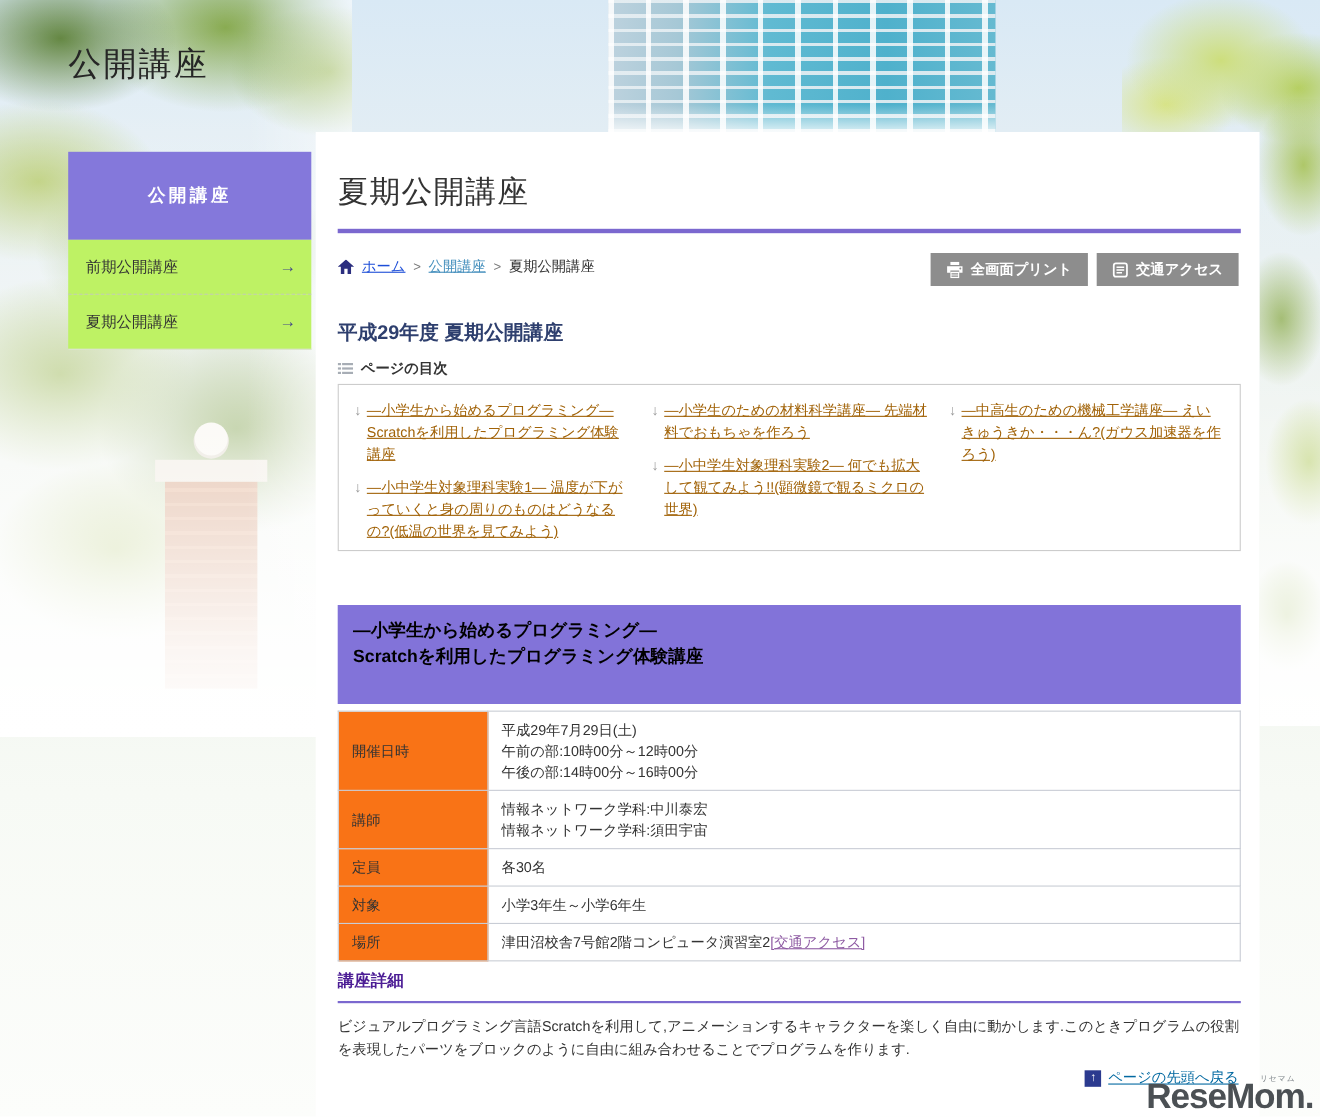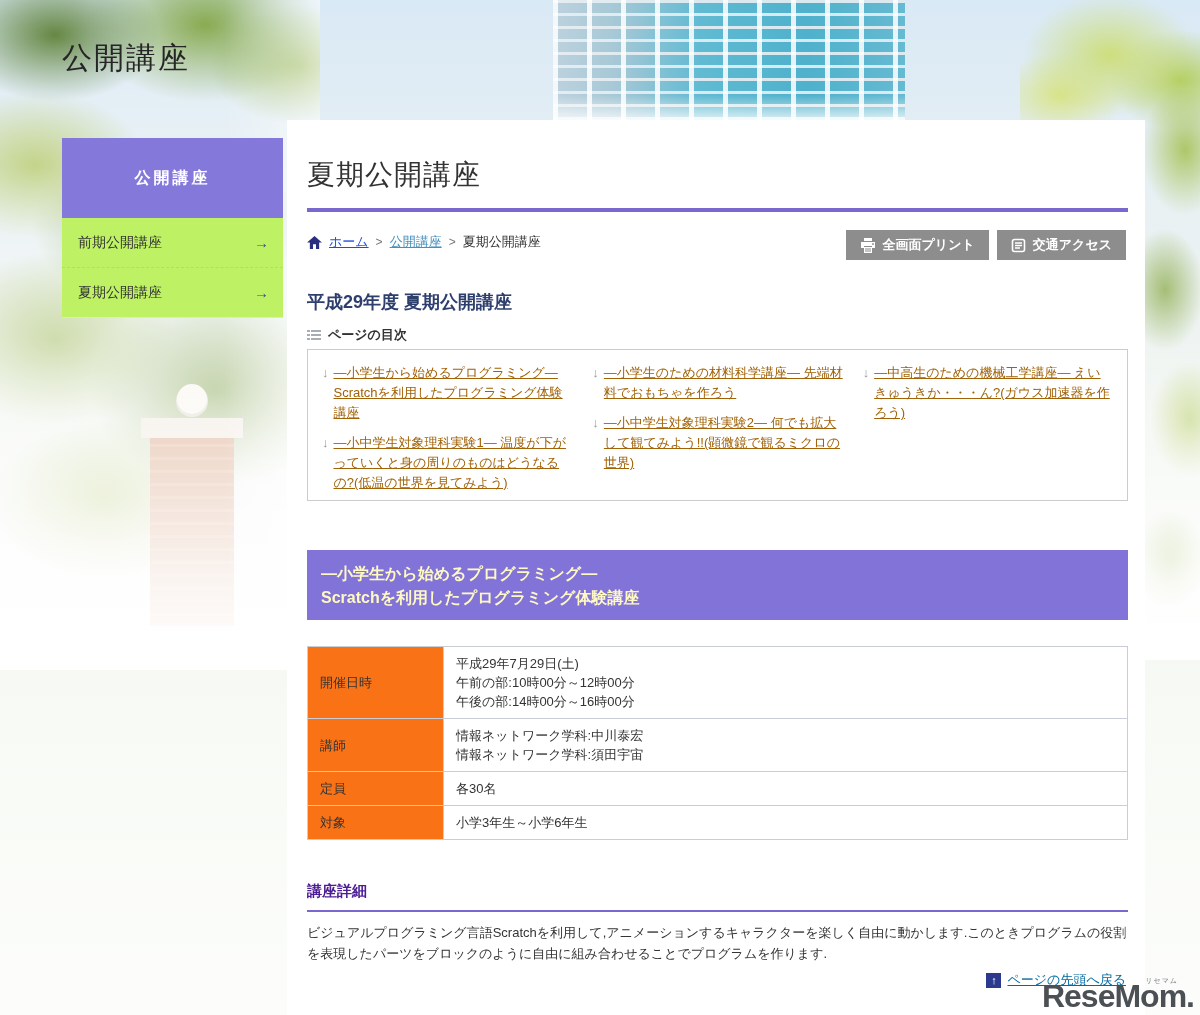--- a/index.html
+++ b/index.html
@@ -71,21 +71,21 @@
   .bc-current { color:#333; }
   .print-buttons { position:absolute; top:110px; right:19px; display:flex; gap:8px; }
   .print-btn { height:30px; background:#8d8d8d; border:none; color:#fff; font-size:13px; font-weight:bold; display:flex; align-items:center; gap:7px; padding:0 14px; cursor:pointer; font-family:inherit; }
   .section-title { position:absolute; left:20px; top:170px; font-size:18px; font-weight:bold; color:#2e3f6e; }
   .toc-label-row { position:absolute; left:20px; top:206px; display:flex; align-items:center; gap:7px; font-size:13px; font-weight:600; color:#333; }
   .toc-box { position:absolute; left:20px; top:229px; width:821px; height:152px; border:1px solid #ccc; display:flex; gap:20px; padding:13px 14px; }
   .toc-col { flex:1; display:flex; flex-direction:column; gap:10px; }
   .toc-item { display:flex; gap:5px; font-size:13px; line-height:20px; }
   .toc-item .dn { color:#999; flex:0 0 auto; }
   .toc-item a { color:#a16207; text-decoration:underline; }
-  .banner { position:absolute; left:20px; top:430px; width:821px; height:70px; background:#8273d9; color:#fef9c3; font-size:16px; font-weight:bold; padding:12px 0 0 14px; line-height:24px; }
+  .banner { position:absolute; left:20px; top:430px; width:821px; height:90px; background:#8273d9; color:#000000; font-size:16px; font-weight:bold; padding:12px 0 0 14px; line-height:24px; }
   
   .course-table { position:absolute; left:20px; top:526px; width:821px; border-collapse:collapse; font-size:13px; }
   .course-table th, .course-table td { border:1px solid #c9cdd5; text-align:left; vertical-align:middle; padding:7px 12px; line-height:19px; font-weight:normal;margin-left:41px; }
   .course-table th { width:136px; background:#f97316; color:#333; }
   .cell-link { color:#8e5ba3; text-decoration:underline; }
   .details-heading { position:absolute; left:20px; top:762px; font-size:15px; font-weight:bold; color:#4c1d95; }
   .details-rule { position:absolute; left:20px; top:790px; width:821px; height:2px; background:#7b68cf; }
   .details-text { position:absolute; left:20px; top:802px; width:821px; font-size:13px; line-height:21px; color:#333; }
   .back-top { position:absolute; top:851px; right:19px; display:flex; align-items:center; gap:6px; font-size:13px; }
   .back-top .up-ic { width:15px; height:15px; background:#2b3a8f; color:#fff; font-size:11px; display:flex; align-items:center; justify-content:center; }
@@ -237,20 +237,24 @@
         </td>
       </tr>
       <tr>
         <th>定員</th>
         <td>各30名</td>
       </tr>
       <tr>
         <th>対象</th>
         <td>小学3年生～小学6年生</td>
       </tr>
+      <tr>
+        <th>場所</th>
+        <td><span>津田沼校舎7号館2階コンピュータ演習室2</span><a href="#" class="cell-link">[交通アクセス]</a></td>
+      </tr>
     </tbody>
   </table>
 
   <h4 class="details-heading">講座詳細</h4>
   <div class="details-rule"></div>
   <p class="details-text">ビジュアルプログラミング言語Scratchを利用して,アニメーションするキャラクターを楽しく自由に動かします.このときプログラムの役割を表現したパーツをブロックのように自由に組み合わせることでプログラムを作ります.</p>
 
   <div class="back-top">
     <span class="up-ic">↑</span>
     <a href="#">ページの先頭へ戻る</a>

